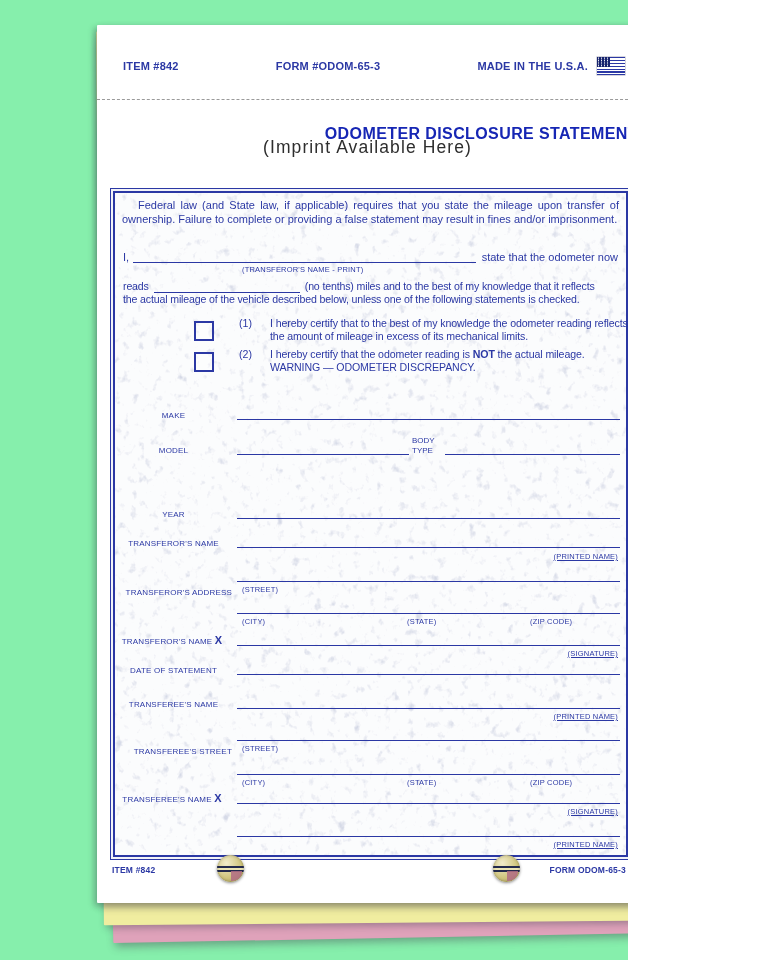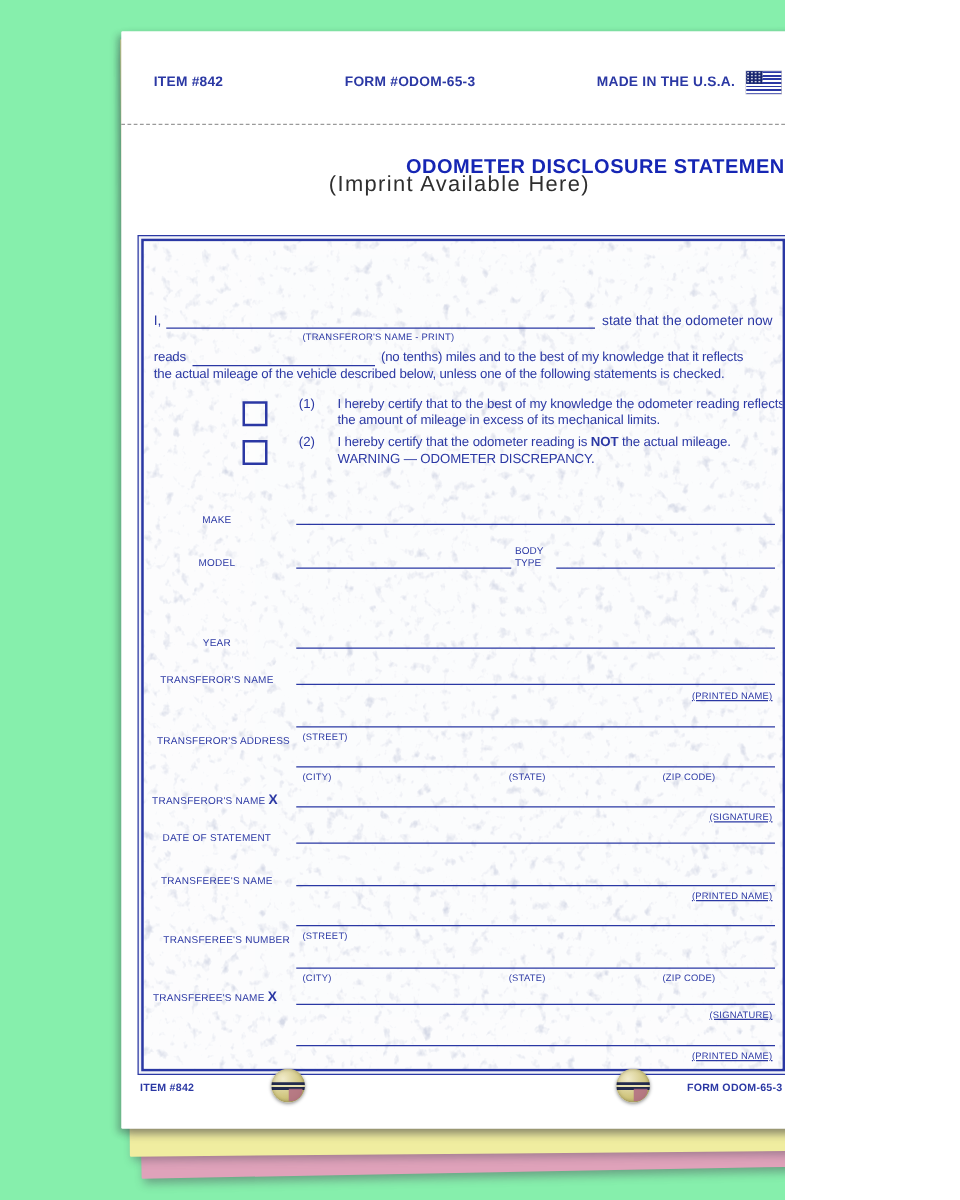--- a/index.html
+++ b/index.html
@@ -144,20 +144,21 @@
               <feTurbulence type="fractalNoise" baseFrequency="0.13 0.11" numOctaves="3" seed="11" result="t"></feTurbulence>
               <feColorMatrix in="t" type="matrix" values="0 0 0 0 1  0 0 0 0 1  0 0 0 0 1  1.6 1.6 1.6 0 -1.15"></feColorMatrix>
             </filter>
           </defs>
           <rect width="100%" height="100%" fill="#d6dae7"></rect>
           <rect width="100%" height="100%" filter="url(#marbleF)" opacity="0.92"></rect>
         </svg>
 
         <div class="content">
 
+          <p class="legal">Federal law (and State law, if applicable) requires that you state the mileage upon transfer of ownership.  Failure to complete or providing a false statement may result in fines and/or imprisonment.</p>
 
           <div class="stmt-row">
             <span class="stmt-prefix">I,</span>
             <span class="wline fill-flex"></span>
             <span class="stmt-suffix">state that the odometer now</span>
           </div>
           <div class="hint stmt-hint">(TRANSFEROR'S NAME - PRINT)</div>
 
           <div class="reads-block">
             <div class="reads-l1">
@@ -237,21 +238,21 @@
             <span class="lbl">TRANSFEREE'S NAME</span>
             <span class="wline fline"></span>
           </div>
           <div class="hint hint-center" style="top:519px">(PRINTED NAME)</div>
 
           <div class="frow" style="top:535px">
             <span class="spacer"></span>
             <span class="wline fline"></span>
           </div>
           <div class="hint" style="left:127px; top:551px">(STREET)</div>
-          <div class="addr-lbl" style="top:554px">TRANSFEREE'S NUMBER</div>
+          <div class="addr-lbl" style="top:554px">TRANSFEREE'S STREET</div>
 
           <div class="frow" style="top:569px">
             <span class="spacer"></span>
             <span class="wline fline"></span>
           </div>
           <div class="hint" style="left:127px; top:585px">(CITY)</div>
           <div class="hint" style="left:292px; top:585px">(STATE)</div>
           <div class="hint" style="left:415px; top:585px">(ZIP CODE)</div>
 
           <div class="frow" style="top:598px">

